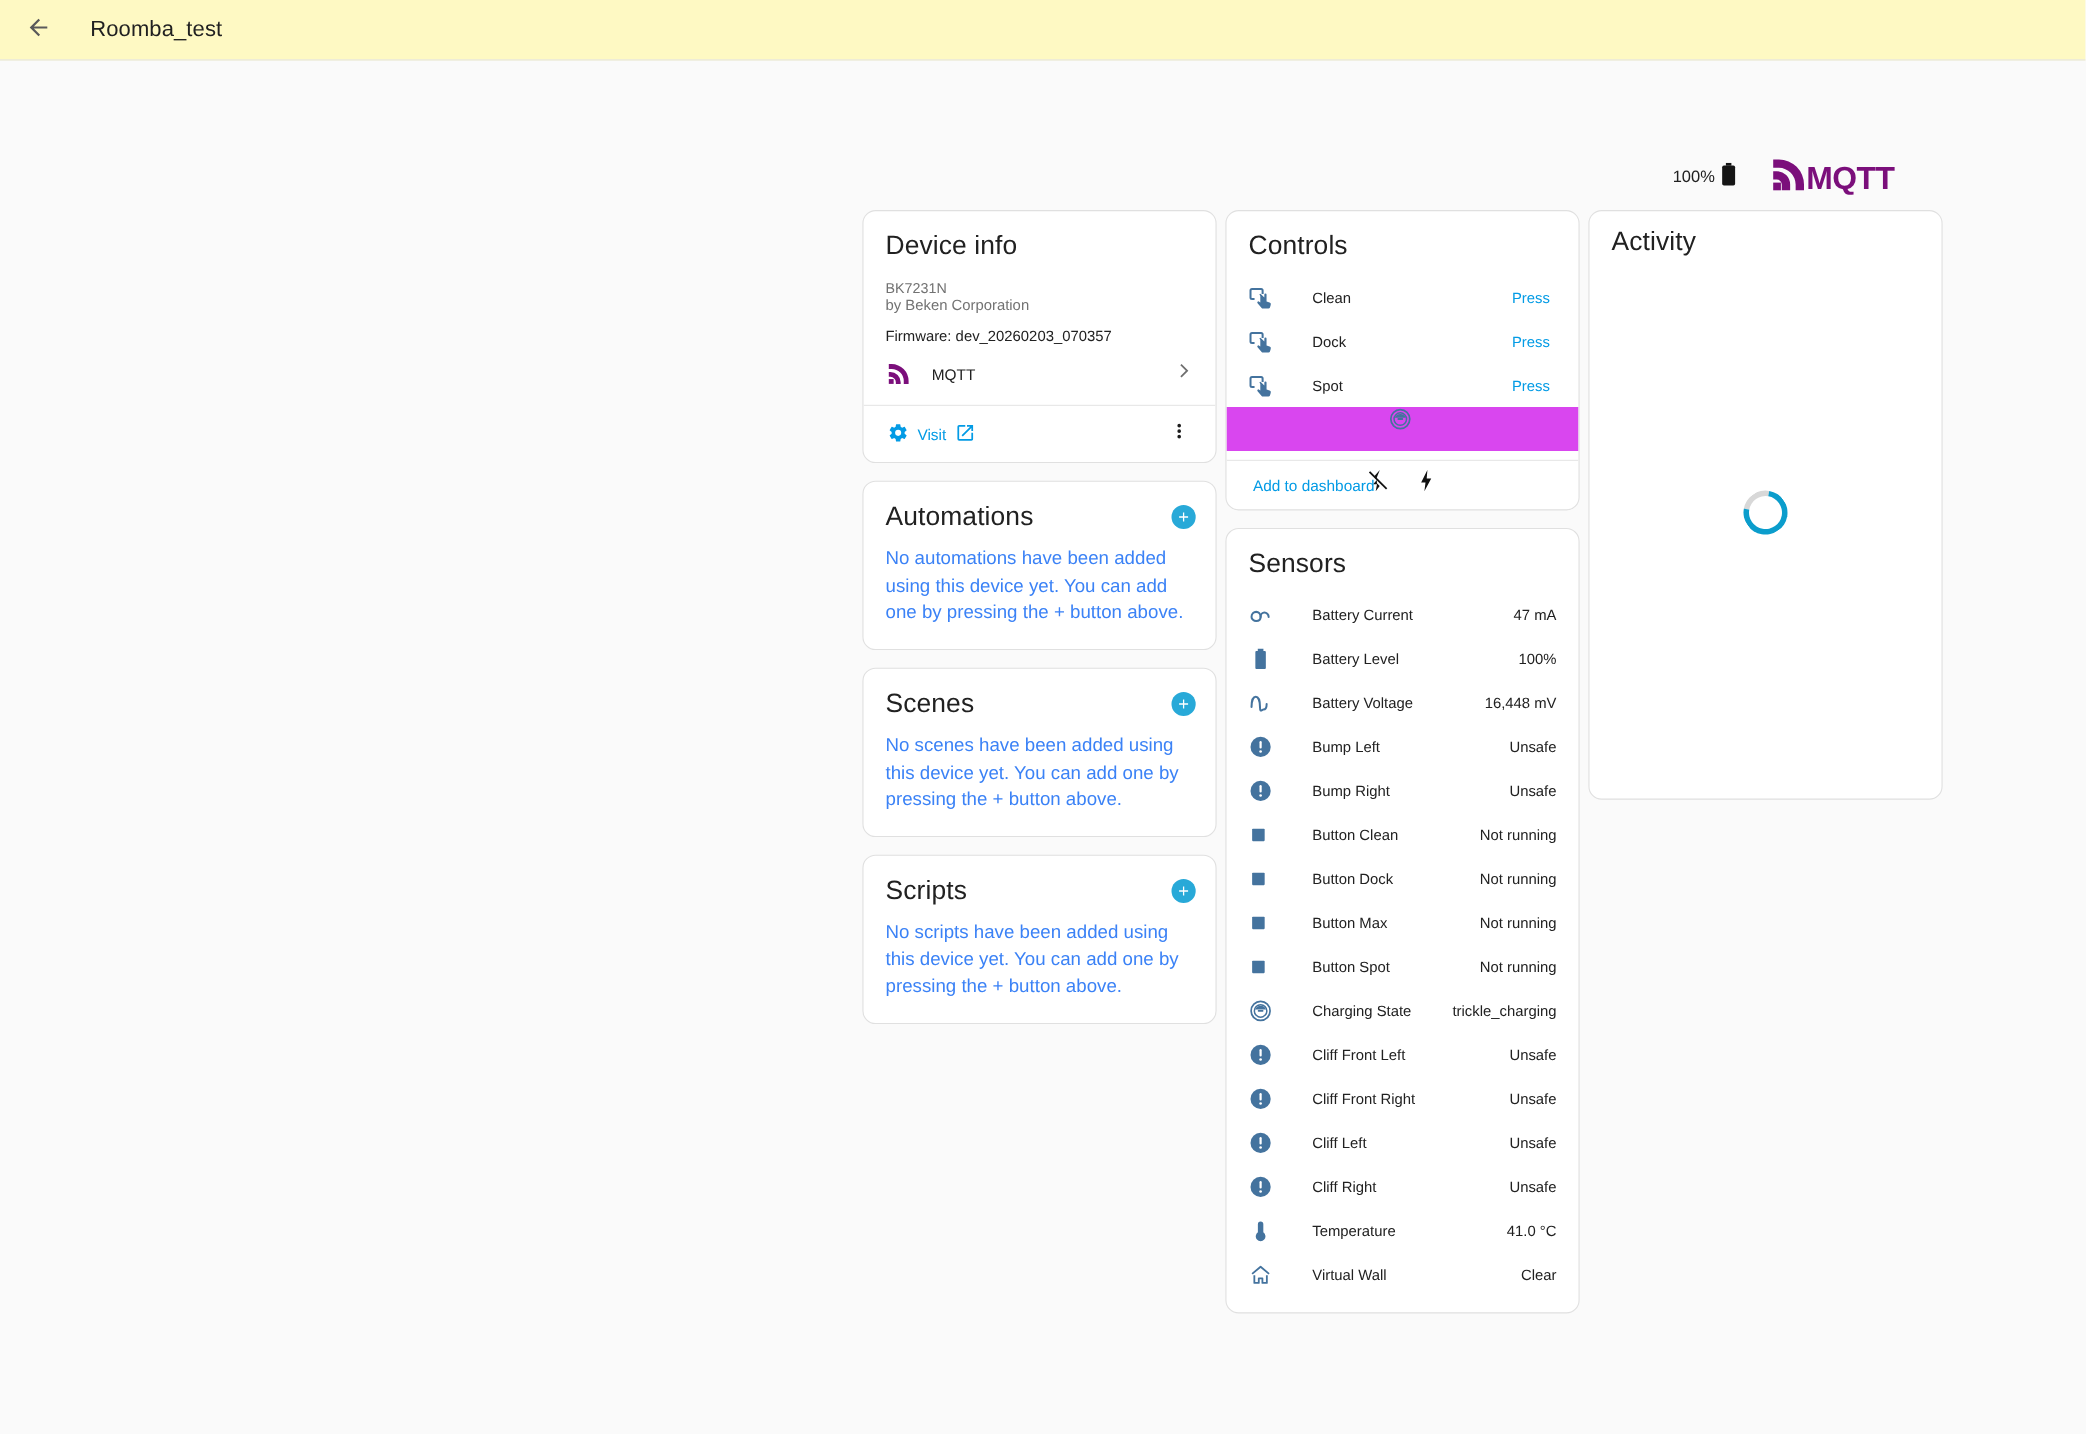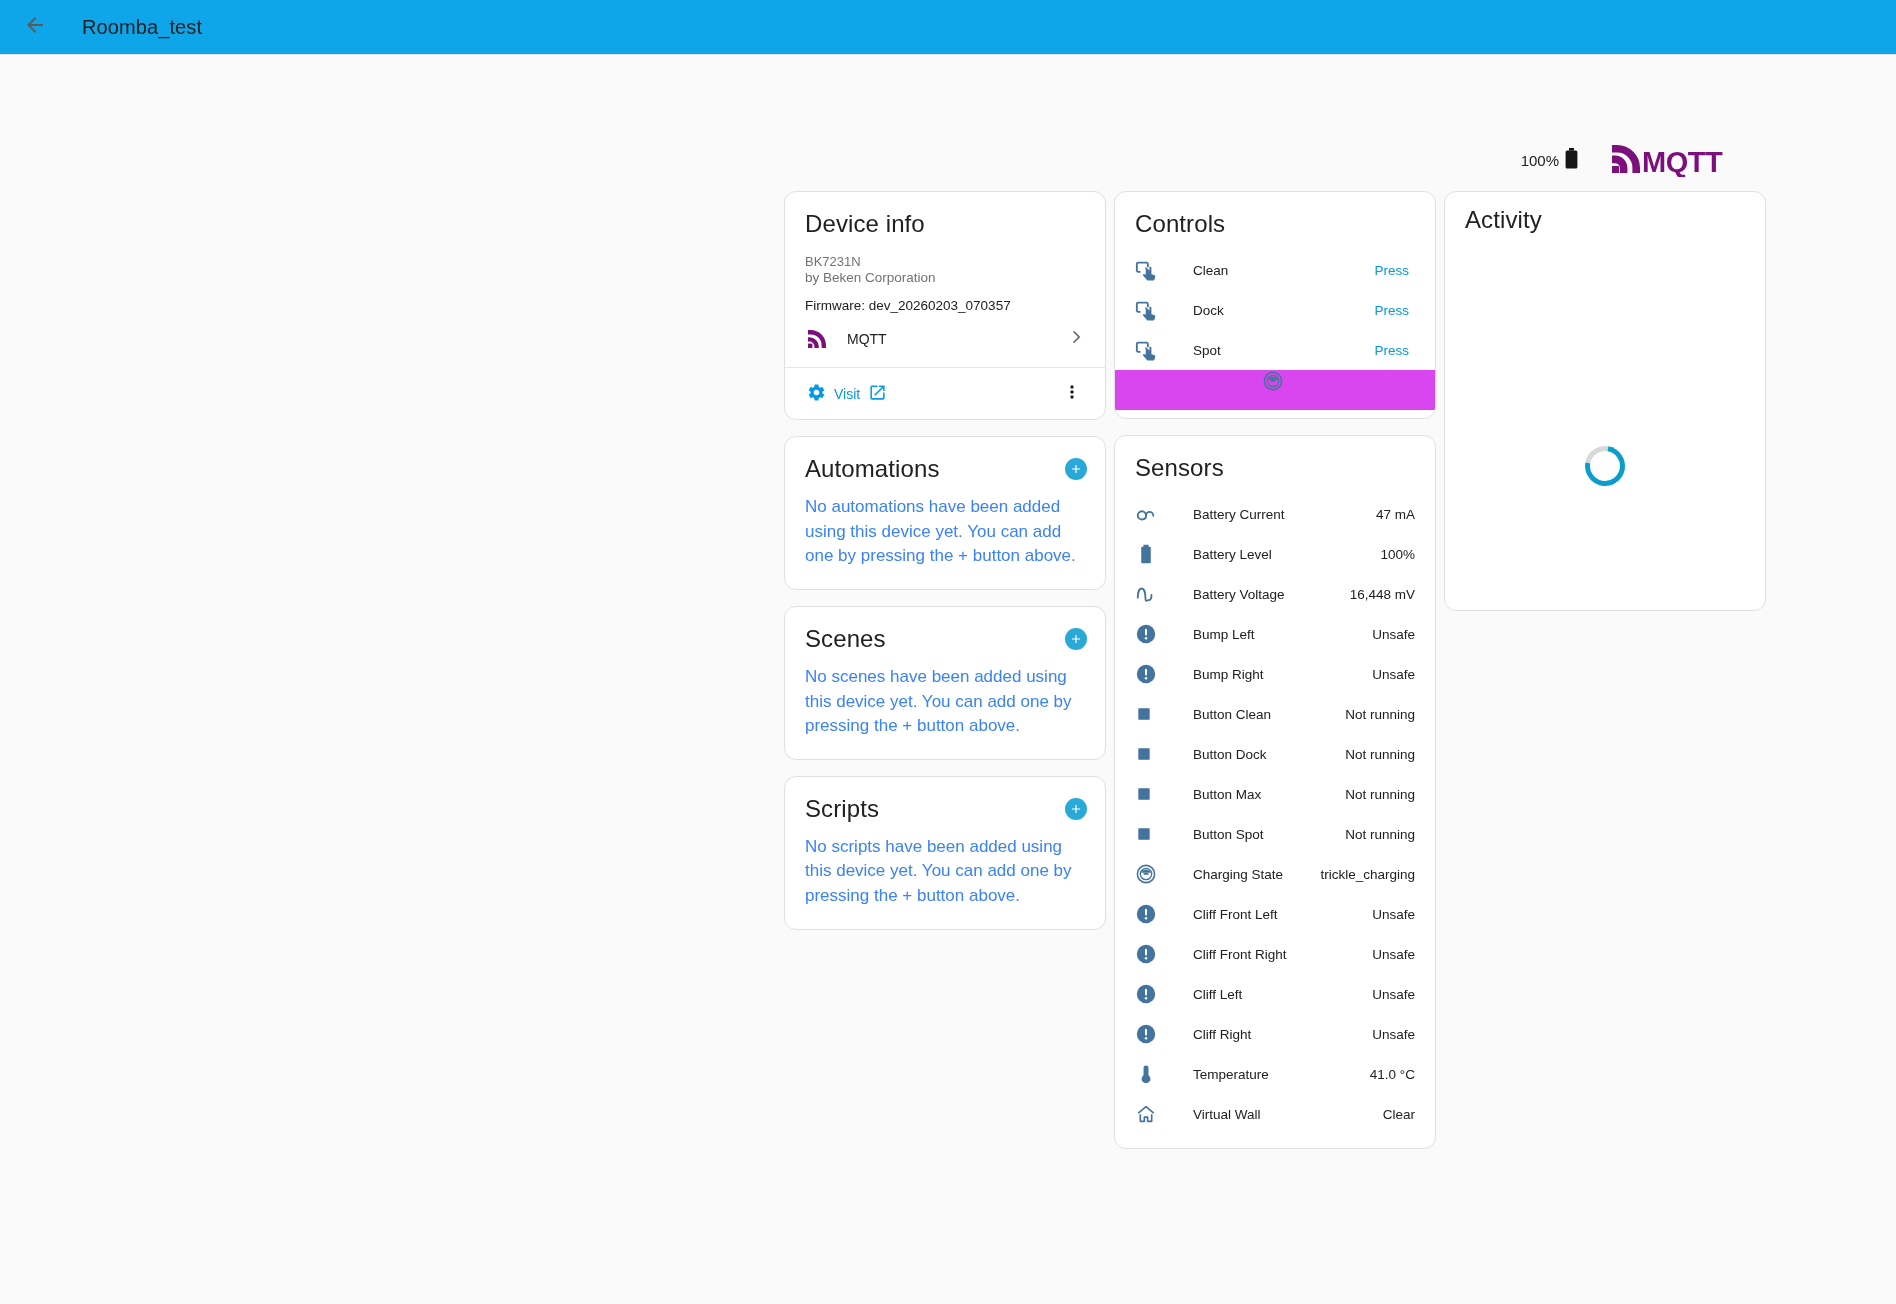--- a/index.html
+++ b/index.html
@@ -6,21 +6,21 @@
   html, body {
     width: 1896px; height: 1304px;
     background: #fafafa;
     font-family: "Liberation Sans", sans-serif;
     overflow: hidden;
   }
 
   
   .appbar {
     height: 55px;
-    background: #0ea5e9;
+    background: #fef9c3;
     border-bottom: 1px solid #e3e3e3;
     display: flex;
     align-items: center;
     padding-left: 14px;
     position: relative;
     z-index: 5;
   }
   .back-btn {
     width: 42px; height: 42px;
     display: flex; align-items: center; justify-content: center;
@@ -190,21 +190,21 @@
   }
   .footer-link {
     color: #039be5; font-size: 14px; cursor: pointer;
     display: inline-block;
     padding: 2px 4px; border-radius: 4px;
   }
 
   
   .activity-card {
     width: 322px;
-    height: 420px;
+    height: 536px;
     position: relative;
   }
   .activity-card .card-title { padding: 14px 20px 0 20px; }
   .spinner-wrap {
     position: absolute;
     left: 0; right: 0;
     top: 254px;
     display: flex; justify-content: center;
   }
   .spinner {
@@ -404,20 +404,23 @@
                     </svg></span>
                 </span>
                 <span class="icon-btn">
                   <span><svg width="22" height="22" viewBox="0 0 24 24">
                       <path fill="#111" d="M12.7 1.5 6.5 13.9h4.3l-1.1 8.6 6.8-12.8h-4.5z"></path>
                     </svg></span>
                 </span>
               </span>
             </div>
           </div>
+        <div class="card-footer">
+          <span class="footer-link">Add to dashboard</span>
+        </div>
       </div>
 
       <div class="card">
         <div class="card-title">Sensors</div>
         <div class="rows-wrap sensors" id="sensors-rows">
             <div class="row">
               <span class="row-icon">
                 <svg width="22" height="22" viewBox="0 0 24 24">
                   <path fill="none" stroke="#44739e" stroke-width="2" stroke-linecap="round" d="M3 14c0-3 2.2-5 4.6-5S12 11 12 14s-2 4-4.4 4S3 16 3 14z"></path>
                   <path fill="none" stroke="#44739e" stroke-width="2" stroke-linecap="round" d="M12 14c0-2.6 1.8-4.4 3.8-4.4S20 11.4 20 14"></path>

